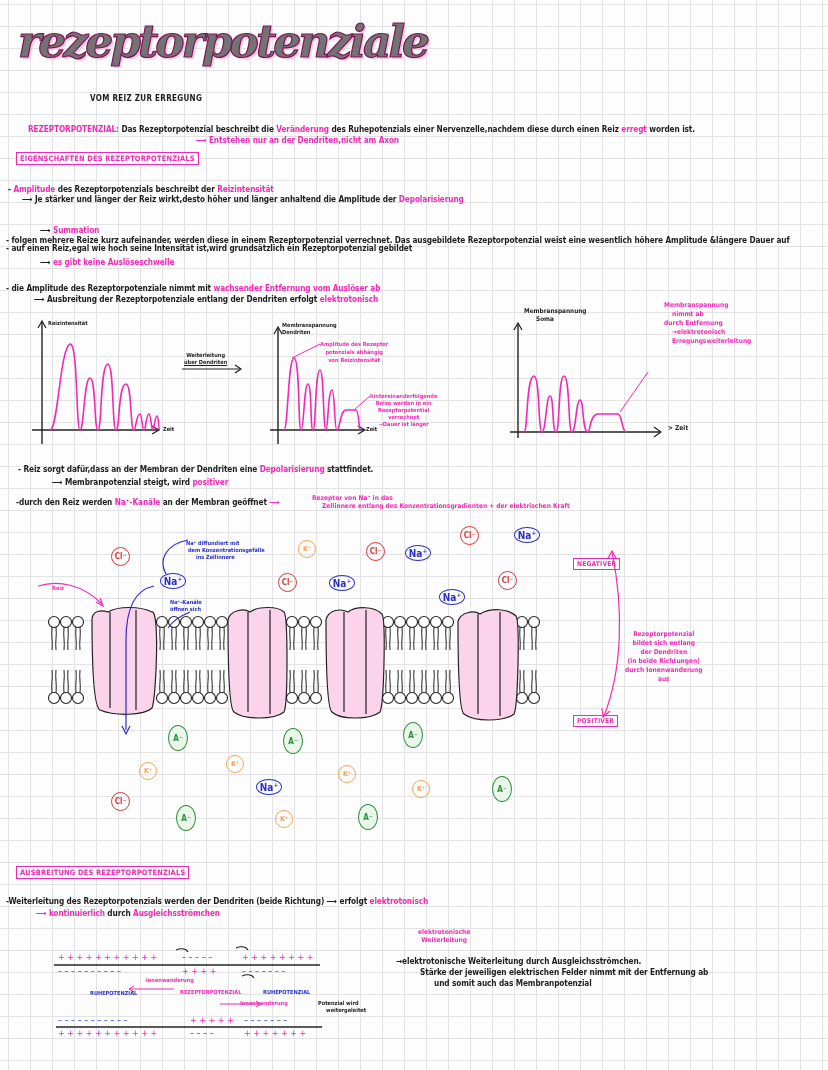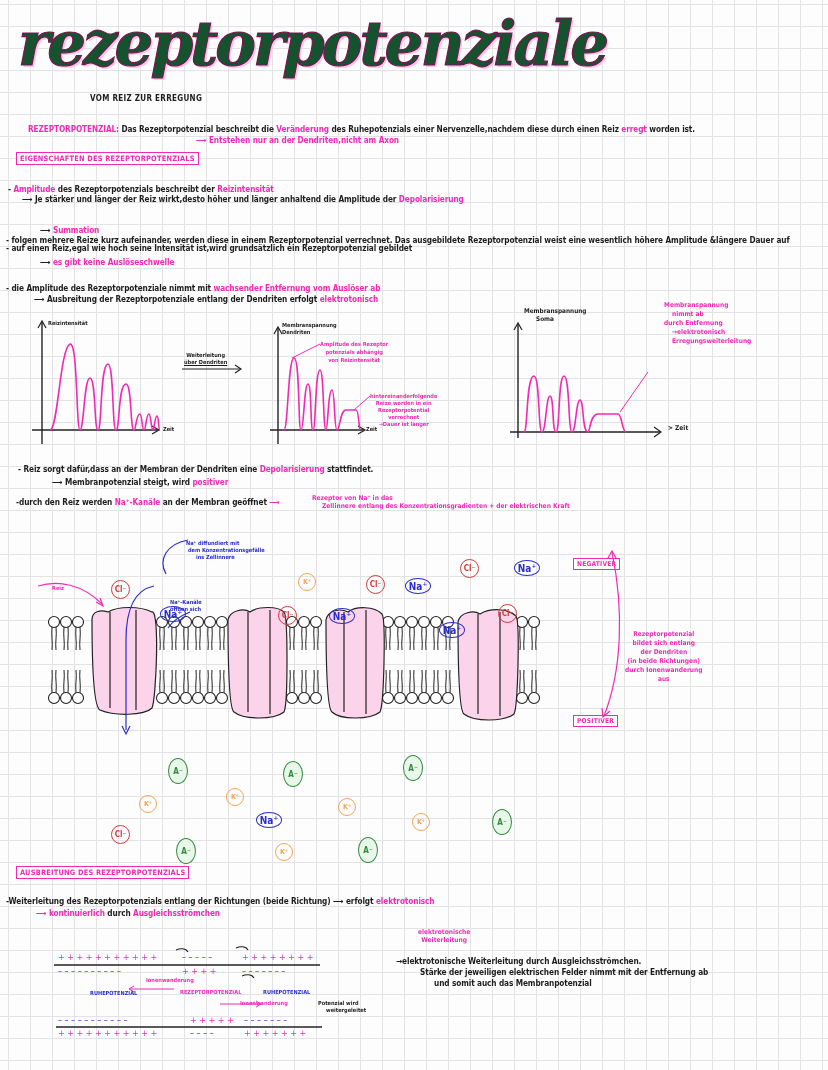--- a/index.html
+++ b/index.html
@@ -14,29 +14,29 @@
     font-family:"DejaVu Sans Condensed","DejaVu Sans",sans-serif;
     color:#1d1d1d;
   }
   .abs{position:absolute;white-space:nowrap;}
   .t{font-size:8.2px;letter-spacing:-0.1px;font-weight:bold;}
   .pk{color:#f02ab5;}
   .bl{color:#2a2ec9;}
   .sm{font-size:6.6px;}
   .xs{font-size:5.6px;}
   .title{
-    left:18px;top:8px;font-size:61px;font-weight:bold;font-style:italic;
-    font-family:"DejaVu Serif",serif;color:#14532d;letter-spacing:-3px;
+    left:18px;top:16px;font-size:44px;font-weight:bold;font-style:italic;
+    font-family:"DejaVu Serif",serif;color:#737373;letter-spacing:-3px;
     -webkit-text-stroke:1.2px #7a1452;
     text-shadow:2px 2px 0 #ffc3ea, -1px -1px 0 #ffffff;
   }
   .subtitle{left:90px;top:94px;font-size:8px;font-weight:bold;letter-spacing:0.3px;}
   .box{border:1.3px solid #f02ab5;padding:1px 3px;color:#f02ab5;font-size:7.4px;font-weight:bold;background:#fff;letter-spacing:0.2px;}
   svg{position:absolute;overflow:visible;}
-  .ion{position:absolute;border-radius:50%;font-size:8px;font-weight:bold;display:flex;align-items:center;justify-content:center;border:1.4px solid;background:transparent;margin-top:33px;}
+  .ion{position:absolute;border-radius:50%;font-size:8px;font-weight:bold;display:flex;align-items:center;justify-content:center;border:1.4px solid;background:transparent;}
   .ion.cl{width:17px;height:17px;color:#d23b3b;border-color:#d23b3b;}
   .ion.na{width:24px;height:14px;color:#2a2ec9;border-color:#2a2ec9;font-size:10px;}
   .ion.k{width:16px;height:16px;color:#f2a552;border-color:#f2a552;font-size:7px;}
   .ion.a{width:18px;height:24px;color:#2f8c3c;border-color:#2f8c3c;background:#e9f6ea;}
 </style>
 </head>
 <body>
 
 <div class="abs title">rezeptorpotenziale</div>
 <div class="abs subtitle">VOM REIZ ZUR ERREGUNG</div>
@@ -273,21 +273,21 @@
   <div>Rezeptorpotenzial</div>
   <div>bildet sich entlang</div>
   <div>der Dendriten</div>
   <div>(in beide Richtungen)</div>
   <div>durch Ionenwanderung</div>
   <div>aus</div>
 </div>
 
 <div class="abs box" style="left:16px;top:866px;">AUSBREITUNG DES REZEPTORPOTENZIALS</div>
 <div class="abs t" style="left:6px;top:896px;">
-  <span>-Weiterleitung des Rezeptorpotenzials entlang der Richtungen (beide Richtung)</span> ⟶
+  <span>-Weiterleitung des Rezeptorpotenzials werden der Dendriten (beide Richtung)</span> ⟶
   <span>erfolgt</span>
   <span class="pk">elektrotonisch</span>
 </div>
 <div class="abs t" style="left:36px;top:908px;">
   <span class="pk">⟶</span> <span class="pk">kontinuierlich</span>
   <span>durch</span>
   <span class="pk">Ausgleichsströmchen</span>
 </div>
 
 <svg width="300" height="90" style="left:50px;top:948px;">

